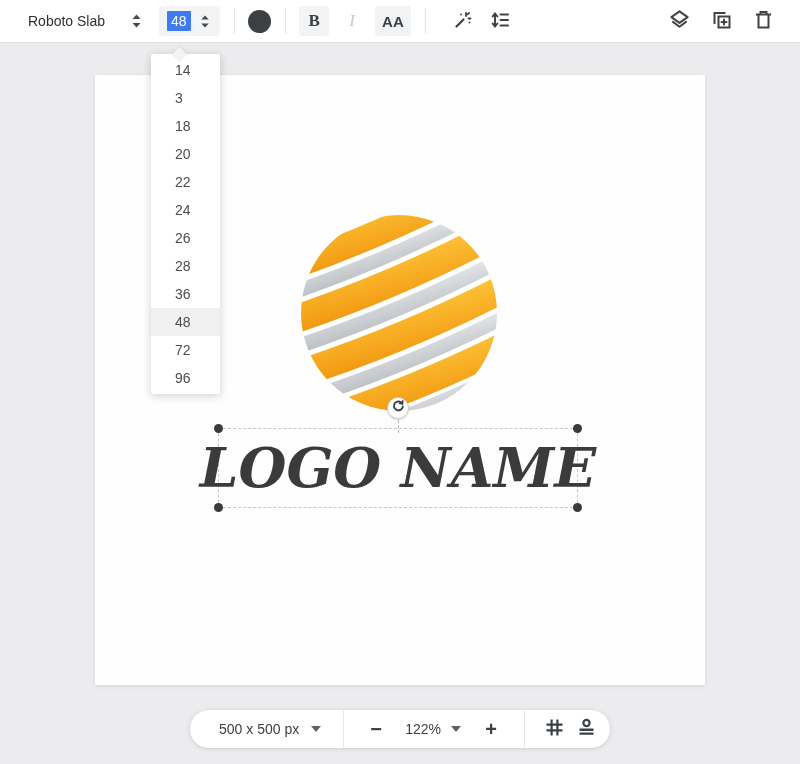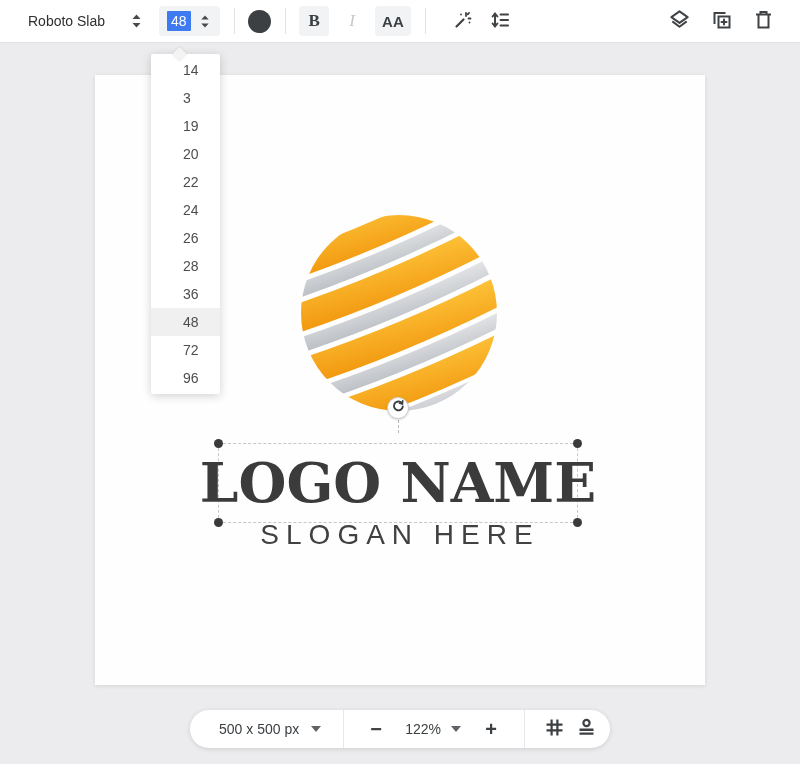--- a/index.html
+++ b/index.html
@@ -41,39 +41,39 @@
 
   
   .dropdown {
     position:absolute; left:151px; top:54px; width:69px; background:#ffffff;
     border-radius:2px; box-shadow:0 2px 10px rgba(0,0,0,0.18); z-index:40; padding:2px 0;
   }
   .dropdown .notch {
     position:absolute; top:-5px; left:23px; width:11px; height:11px; background:#f3f3f4;
     transform:rotate(45deg); box-shadow:-1px -1px 2px rgba(0,0,0,0.06); z-index:-1;
   }
-  .dd-item { height:28px; line-height:28px; padding-left:32px; font-size:14px; color:#4d4d4d; cursor:pointer; }
+  .dd-item { height:28px; line-height:28px; padding-left:24px; font-size:14px; color:#4d4d4d; cursor:pointer; }
   .dd-item.selected { background:#f0f0f1; }
 
   
   .artboard {
     position:absolute; left:95px; top:75px; width:610px; height:610px; background:#fefefe;
     box-shadow:0 1px 4px rgba(0,0,0,0.10); z-index:10;
   }
   .logo-svg { position:absolute; left:204px; top:138px; }
   .rotate-handle {
     position:absolute; left:292px; top:322px; width:22px; height:22px; border-radius:50%;
     background:#ffffff; border:1px solid #cfcfcf; box-shadow:0 1px 2px rgba(0,0,0,0.15);
     display:flex; align-items:center; justify-content:center; cursor:grab; z-index:3;
   }
   .rotate-line { position:absolute; left:303px; top:345px; height:13px; width:0; border-left:1px dashed #b9b9b9; }
   .selection-box {
-    position:absolute; left:123px; top:368px; width:360px; height:80px;
+    position:absolute; left:123px; top:353px; width:360px; height:80px;
     border:1px dashed #c6c6c6; z-index:2;
-    display:flex; align-items:center; justify-content:center;
+    display:flex; align-items:center; justify-content:center;font-style:italic;
   }
   .handle-dot { position:absolute; width:9px; height:9px; border-radius:50%; background:#3a3a3a; cursor:nwse-resize; }
   .dot-tl { left:-5px; top:-5px; } .dot-tr { right:-5px; top:-5px; }
   .dot-bl { left:-5px; bottom:-5px; } .dot-br { right:-5px; bottom:-5px; }
   .logo-title {
     font-family:"DejaVu Serif", serif; font-weight:700; font-size:55px; color:#3b3b3b;
     letter-spacing:0px; white-space:nowrap; padding-bottom:2px;
   }
   .logo-slogan {
     position:absolute; left:0; right:0; top:444px; text-align:center;
@@ -194,21 +194,21 @@
       </span>
     </button>
   </div>
 </div>
 
 <div class="dropdown">
   <div class="notch"></div>
   <div>
       <div class="dd-item">14</div>
       <div class="dd-item">3</div>
-      <div class="dd-item">19</div>
+      <div class="dd-item">18</div>
       <div class="dd-item">20</div>
       <div class="dd-item">22</div>
       <div class="dd-item">24</div>
       <div class="dd-item">26</div>
       <div class="dd-item">28</div>
       <div class="dd-item">36</div>
       <div class="dd-item selected">48</div>
       <div class="dd-item">72</div>
       <div class="dd-item">96</div>
     </div>
@@ -256,21 +256,20 @@
   <div class="rotate-line"></div>
 
   <div class="selection-box">
     <span class="handle-dot dot-tl"></span>
     <span class="handle-dot dot-tr"></span>
     <span class="handle-dot dot-bl"></span>
     <span class="handle-dot dot-br"></span>
     <span class="logo-title">LOGO NAME</span>
   </div>
 
-  <div class="logo-slogan">SLOGAN HERE</div>
 </div>
 
 <div class="bottombar">
   <div class="bb-size">
     <span>500 x 500 px</span>
     <span class="caret"></span>
   </div>
   <div class="bdiv"></div>
   <button class="bb-btn bb-minus">−</button>
   <div class="bb-zoom">

